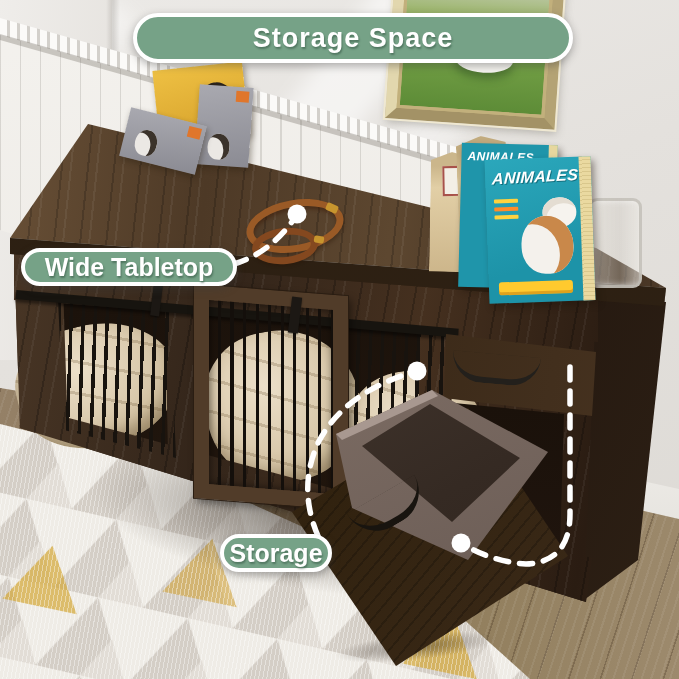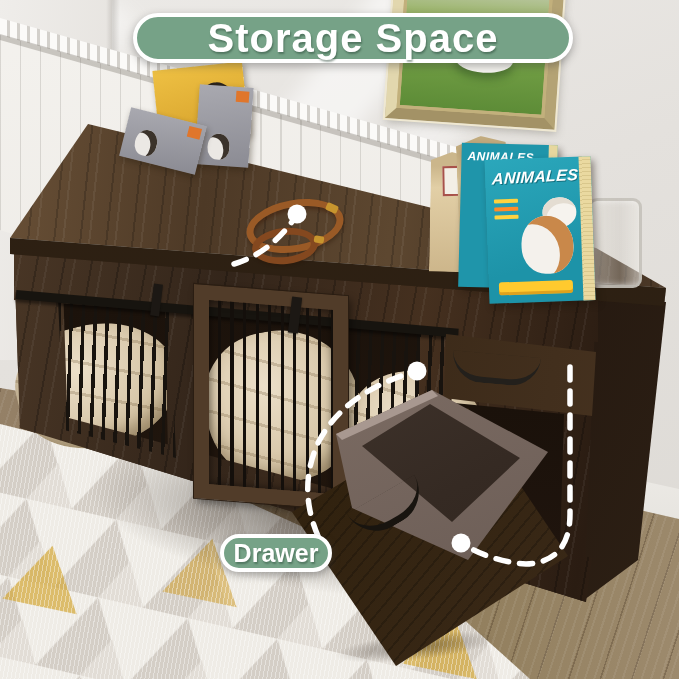--- a/index.html
+++ b/index.html
@@ -164,21 +164,21 @@
   #bulldoghead{left:56px;top:40px;width:34px;height:30px;background:#f6f3ee;border-radius:50%;
     box-shadow:inset 4px 6px 0 #e4ddd2;}
   #magband{left:10px;bottom:8px;width:74px;height:13px;background:#ffca2e;border-radius:3px;
     box-shadow:inset 0 -3px 0 rgba(160,90,0,.35);}
 
   
   #ann{inset:0;z-index:29;}
   .pill{display:flex;align-items:center;justify-content:center;z-index:30;
     background:#76a287;border:4px solid #fff;border-radius:40px;color:#fff;font-weight:bold;
     box-shadow:0 3px 9px rgba(60,60,60,.4);text-shadow:1px 2px 2px rgba(35,65,48,.45);}
-  #bannerEl{left:133px;top:13px;width:440px;height:50px;font-size:40px;letter-spacing:1px;}
+  #bannerEl{left:133px;top:13px;width:440px;height:50px;font-size:27px;letter-spacing:1px;}
   #lblWide{left:21px;top:248px;width:216px;height:38px;font-size:25px;}
   #lblTrash{left:488px;top:329px;width:160px;height:37px;font-size:25px;}
   #lblDrawer{left:220px;top:534px;width:112px;height:38px;font-size:25px;}
 
   
   #wall{z-index:0}.streak{z-index:1}#leftwall{z-index:1}#cornershade{z-index:2}
   #wainscot,#dentil,#dentilshadow{z-index:2}#frame{z-index:3}
   #floorEl{z-index:4}#baseboard{z-index:5}#rug{z-index:6}#cabshadow{z-index:7}
   #cabfront,#cabside{z-index:8}#interior{z-index:9}
   #cushA,#cushB,#cushC{z-index:10}
@@ -306,17 +306,20 @@
       <path d="M 318 536 Q 297 487 319 441 Q 343 396 404 375"></path>
     </g>
     <circle cx="297" cy="214" r="9.5" fill="#ffffff"></circle>
     <circle cx="461" cy="543" r="9.5" fill="#ffffff"></circle>
     <circle cx="417" cy="371" r="9.5" fill="#ffffff"></circle>
   </svg>
 
   <div id="bannerEl" class="pill">
     <span>Storage Space</span>
   </div>
+  <div id="lblWide" class="pill">
+    <span>Wide Tabletop</span>
+  </div>
   <div id="lblDrawer" class="pill">
-    <span>Drawer</span>
+    <span>Storage</span>
   </div>
 
 </div>
 
 </body></html>

